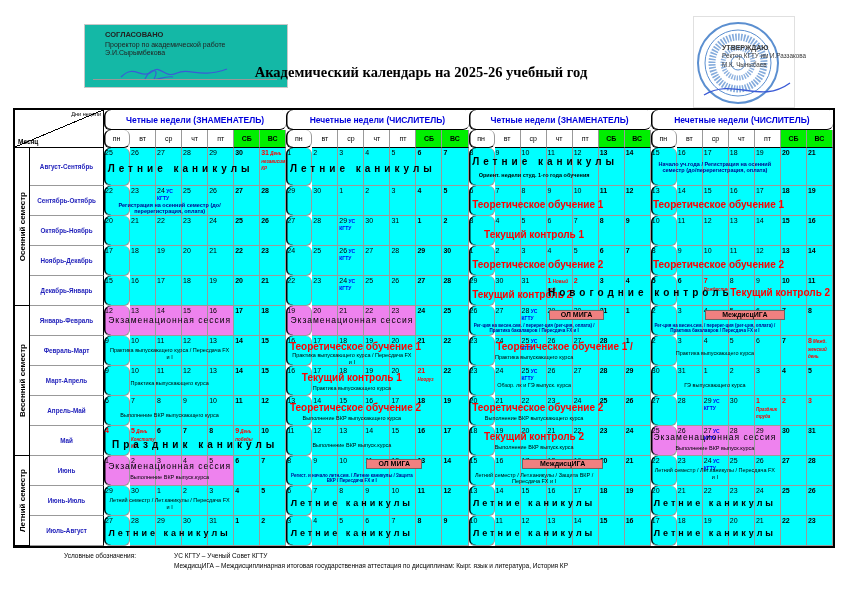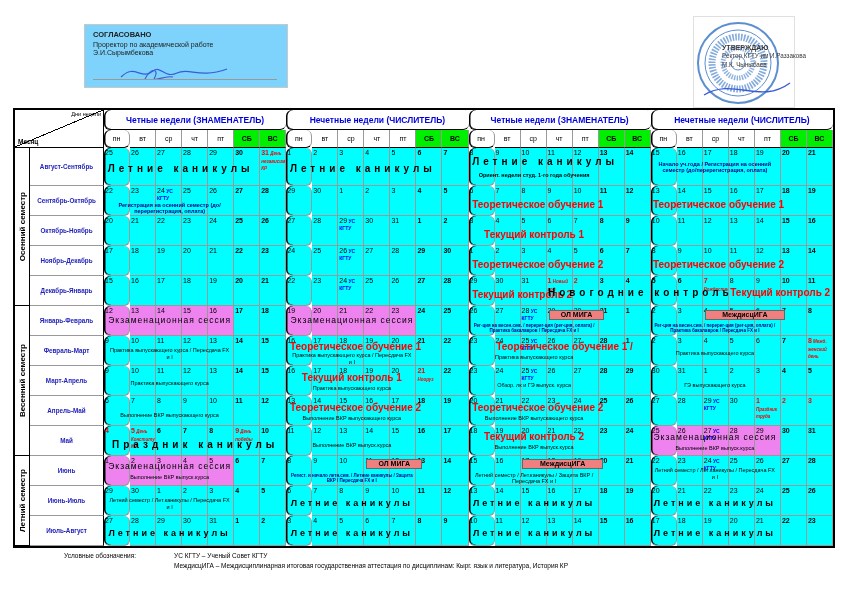--- a/index.html
+++ b/index.html
@@ -1,20 +1,20 @@
 <!DOCTYPE html>
 <html style="--green: #00ef00; --cyan: #00ffff; --violet: #ee82ee; --salmon: #f08080; --blue_text: #0000dd; --red_text: #ff0000; --navy_text: #00008b; --stamp_blue: #4a7fc6;"><head>
 <meta charset="utf-8">
 <style>
   html,body{margin:0;padding:0;background:#e8e8e8;}
   .page{position:relative;width:842px;height:595px;background:#fff;margin:0 auto;
         font-family:"Liberation Sans",sans-serif;overflow:hidden;}
   
   .agree{position:absolute;left:84px;top:24px;width:204px;height:64px;border:1px solid #c8c8c8;
-         background:#7dd3fc;padding:5px 8px;box-sizing:border-box;font-size:7.5px;color:#222;}
+         background:#14b8a6;padding:5px 20px;box-sizing:border-box;font-size:7.5px;color:#222;}
   .agree .l1{font-weight:bold;display:block;margin-bottom:2px;}
   .agree .l2,.agree .l3{display:block;font-size:7px;margin-bottom:1px;}
   .agree svg{position:absolute;left:30px;top:34px;}
   .agree .uline{position:absolute;left:8px;right:10px;bottom:7px;border-bottom:1px solid #999;}
   .title{position:absolute;left:0;right:0;top:64px;text-align:center;font-family:"Liberation Serif",serif;
          font-weight:bold;font-size:14.5px;color:#000;}
   .subtitle{position:absolute;left:0;right:0;top:88px;text-align:center;font-family:"Liberation Serif",serif;
          font-weight:bold;font-size:9.5px;color:#000;}
   .stampbox{position:absolute;left:693px;top:16px;width:100px;height:90px;border:1px solid #e0e0e0;}
   .stamptxt{position:absolute;left:28px;top:26px;width:90px;color:#3a3a3a;font-size:6.3px;line-height:1.35;}
@@ -73,20 +73,21 @@
     <span class="l1">СОГЛАСОВАНО</span>
     <span class="l2">Проректор по академической работе</span>
     <span class="l3">Э.И.Сырымбекова</span>
     <svg width="120" height="26" viewBox="0 0 120 26">
       <path d="M6 18 C20 4 26 22 38 12 C46 6 50 20 62 14 C74 8 84 20 112 10" fill="none" stroke="#3b5bd6" stroke-width="1.2"></path>
       <path d="M30 20 C36 8 44 10 40 18 C36 24 50 16 58 18" fill="none" stroke="#3b5bd6" stroke-width="1.2"></path>
     </svg>
     <span class="uline"></span>
   </div>
 
+  <div class="title">Академический календарь на 2025-26 учебный год</div>
 
   <div class="stampbox">
     <svg width="100" height="90" viewBox="0 0 100 90">
       <circle cx="44" cy="46" r="40" fill="none" stroke="#5b8fd0" stroke-width="2"></circle>
       <circle cx="44" cy="46" r="33" fill="none" stroke="#5b8fd0" stroke-width="1"></circle>
       <circle cx="44" cy="46" r="26" fill="none" stroke="#5b8fd0" stroke-width="7" stroke-dasharray="1.6 1.3" opacity="0.75"></circle>
       <circle cx="44" cy="46" r="15" fill="none" stroke="#5b8fd0" stroke-width="5" stroke-dasharray="1.4 1.2" opacity="0.7"></circle>
       <circle cx="44" cy="46" r="7" fill="none" stroke="#5b8fd0" stroke-width="1"></circle>
       <path d="M10 78 C40 60 66 88 96 66" fill="none" stroke="#3b5bd6" stroke-width="1.4"></path>
     </svg>

